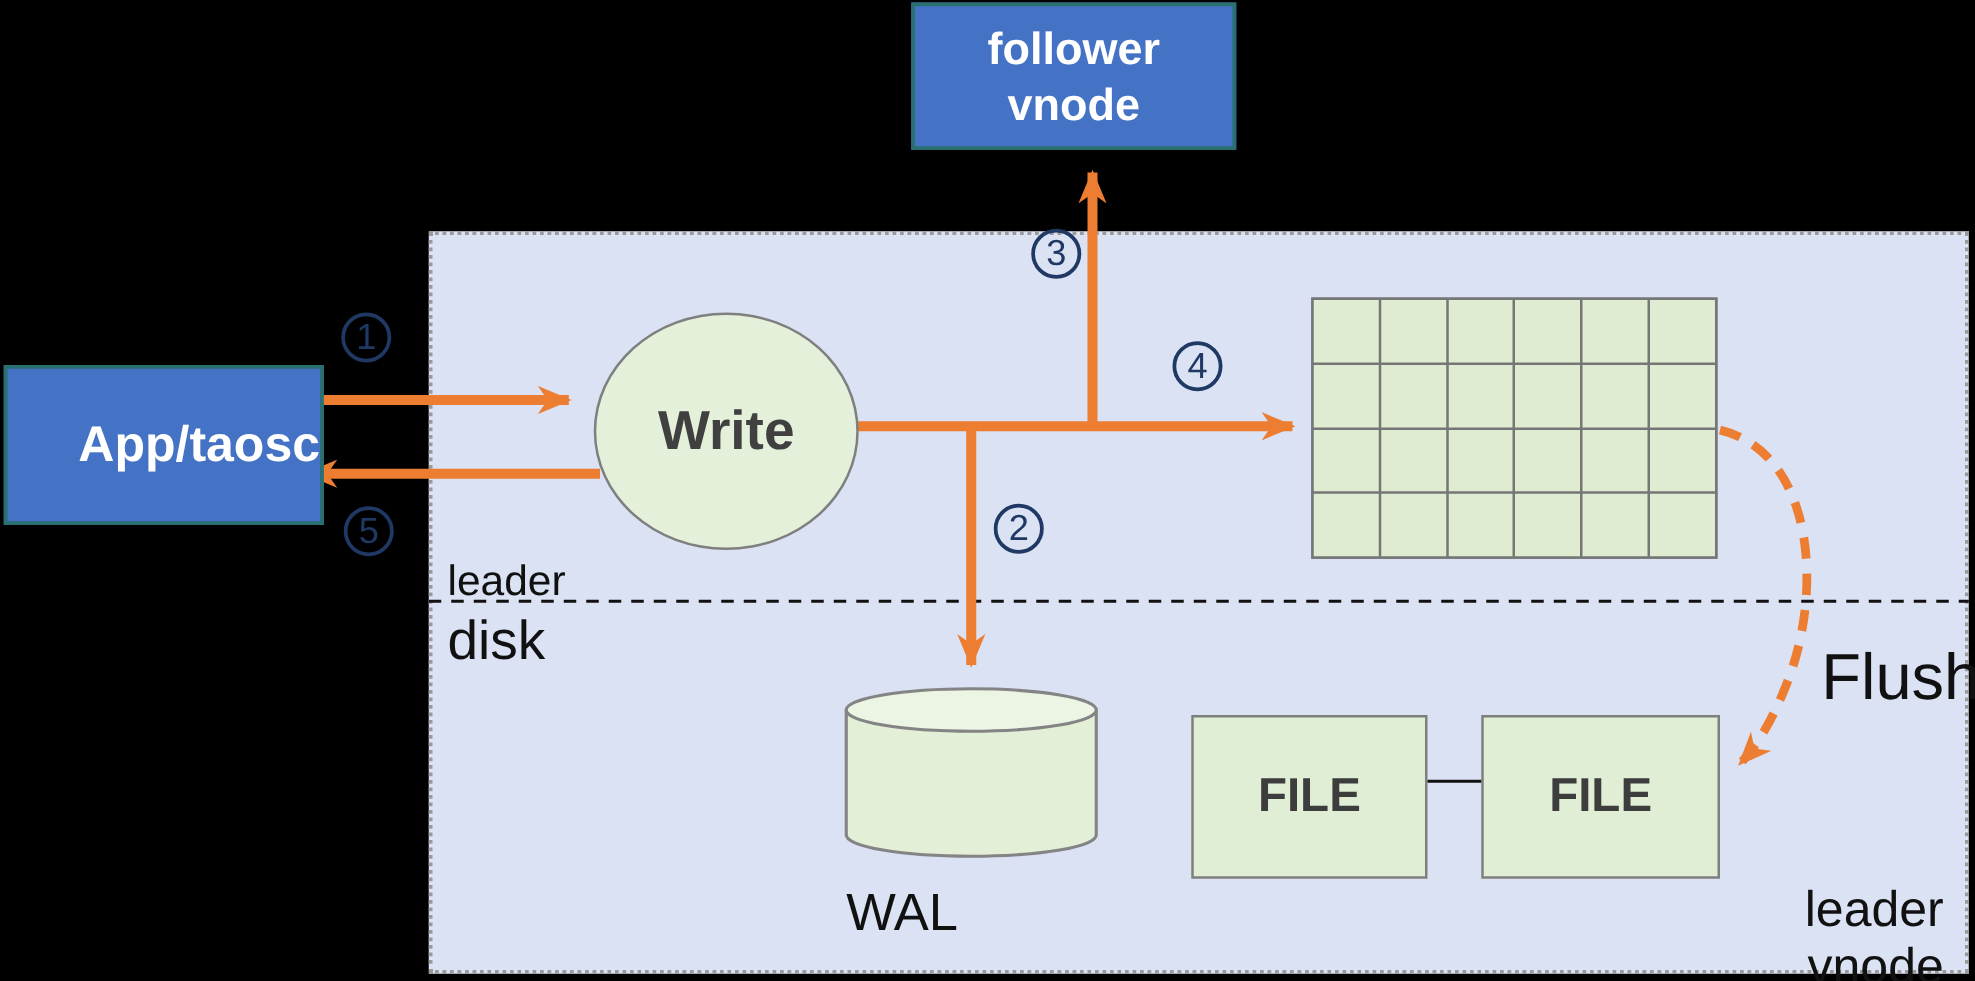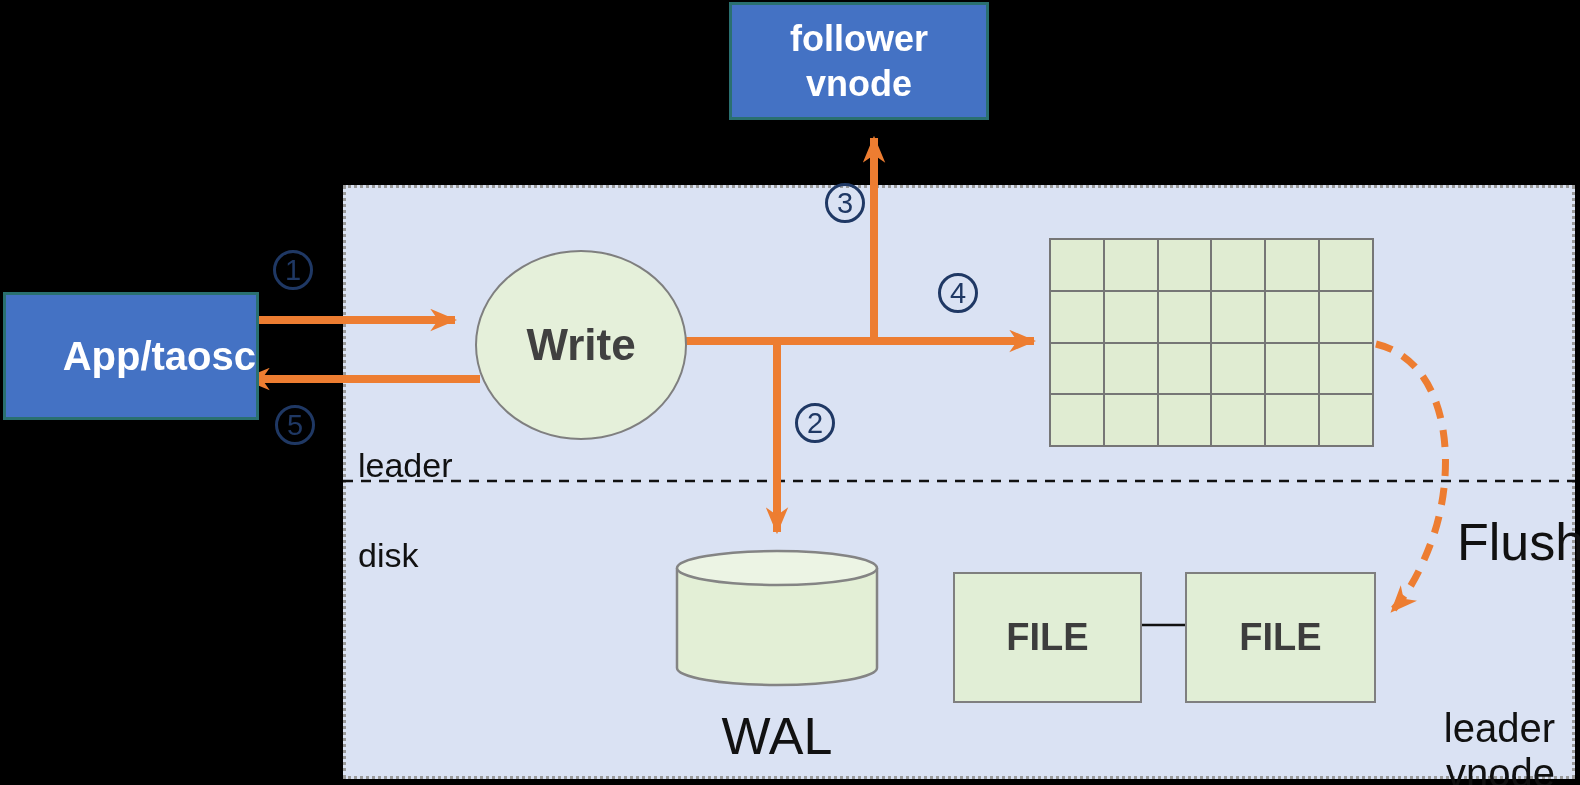--- a/index.html
+++ b/index.html
@@ -63,22 +63,22 @@
     border:2.5px solid #7f7f7f;
     box-sizing:border-box;
     display:flex;align-items:center;justify-content:center;
     font-size:38px;font-weight:bold;color:#3d3d3d;
   }
   #file-left{left:953px;width:189px;}
   #file-right{left:1185px;width:191px;}
   
   .lbl{position:absolute;color:#111;}
   #memory-lbl{left:358px;top:446px;font-size:34px;}
-  #disk-lbl{left:358px;top:488px;font-size:34px;margin-top:48px;}
-  #wal-lbl{left:677px;top:706px;width:200px;text-align:center;font-size:52px;}
+  #disk-lbl{left:358px;top:488px;font-size:44px;}
+  #wal-lbl{left:677px;top:706px;width:200px;font-size:42px;}
   #flush-lbl{left:1457px;top:512px;font-size:52px;}
   #leader-lbl{left:1335px;top:706px;width:220px;text-align:right;font-size:40px;}
   
   .step{
     position:absolute;
     width:40px;height:40px;
     border:3px solid #1f3864;
     border-radius:50%;
     box-sizing:border-box;
     color:#1f3864;

